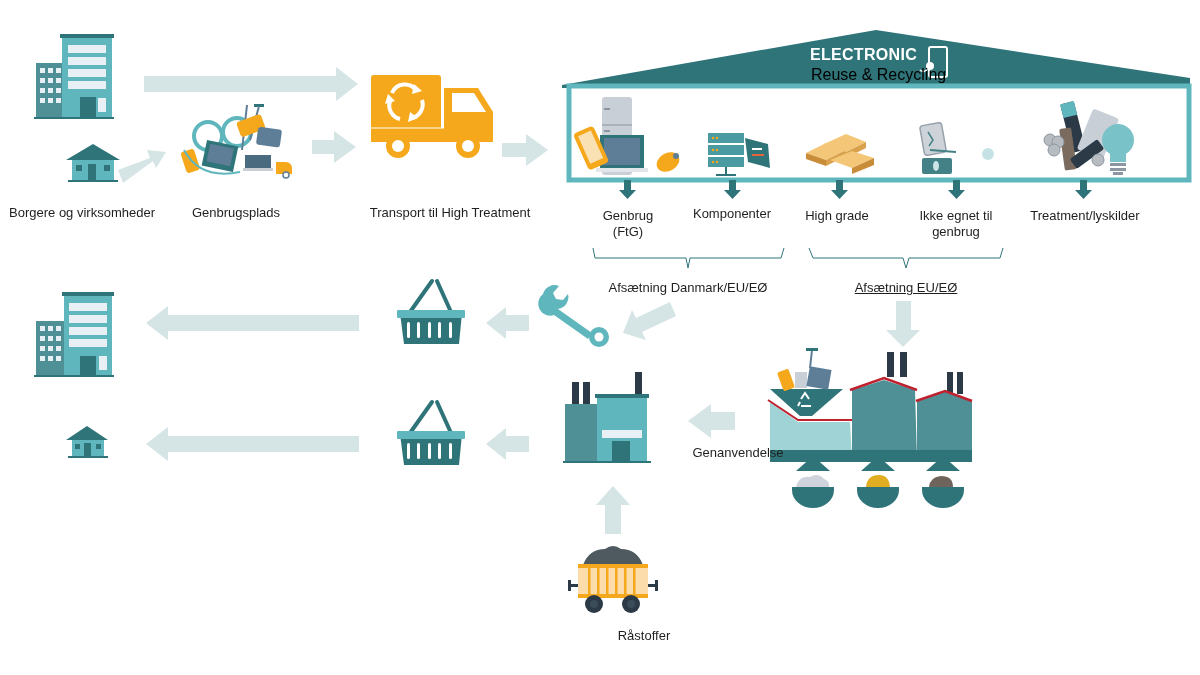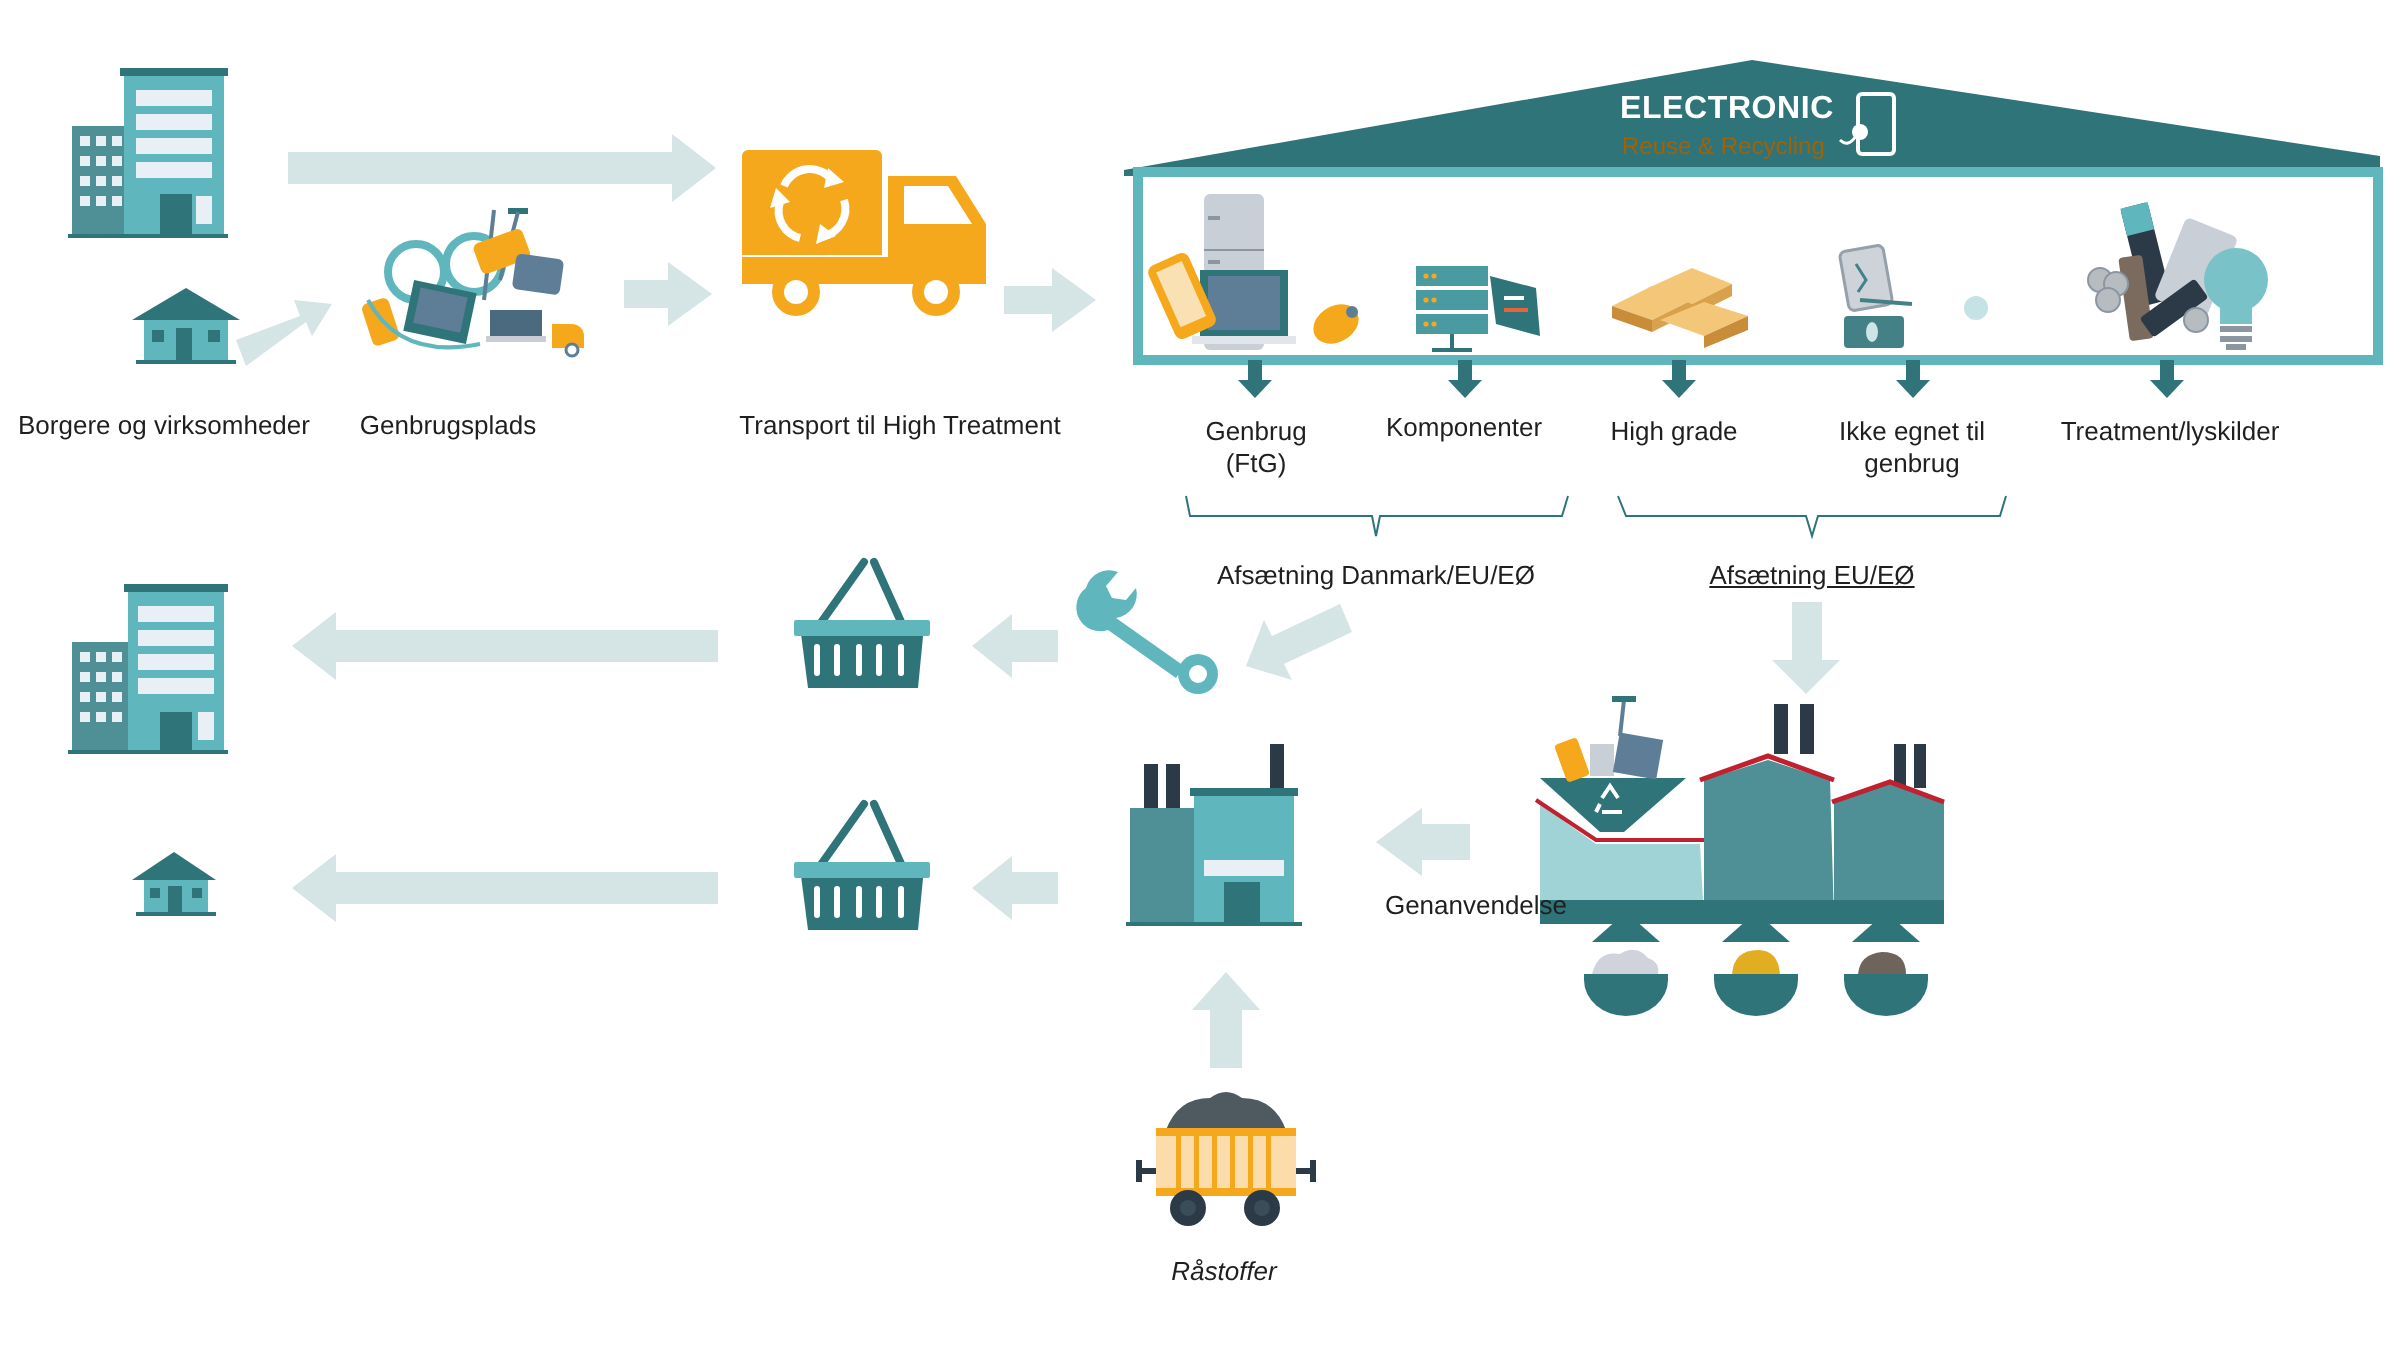--- a/index.html
+++ b/index.html
@@ -1,21 +1,21 @@
 <!DOCTYPE html>
 <html><head>
 <meta charset="utf-8">
 <style>
   html, body { margin:0; padding:0; background:#ffffff; }
   body { width:1200px; height:675px; position:relative; overflow:hidden;
          font-family:"Liberation Sans", "DejaVu Sans", sans-serif; color:#222; }
   .label { position:absolute; font-size:13px; color:#1f1f1f; text-align:center; white-space:nowrap; line-height:16px; }
   svg { position:absolute; left:0; top:0; }
   .roof-title { position:absolute; color:#fff; font-weight:bold; font-size:16px; letter-spacing:0.3px; }
-  .roof-sub { position:absolute; color:#a16207; font-size:12px; }
+  .roof-sub { position:absolute; color:#000000; font-size:16px; }
 </style>
 </head>
 <body>
 
 <svg width="1200" height="675" viewBox="0 0 1200 675">
 
   <g fill="#d5e4e5">
 
     <path d="M144 76 H336 V67 L358 84 L336 101 V92 H144 Z"></path>
 
@@ -345,32 +345,32 @@
       <circle cx="594" cy="604" r="4" fill="#3b4d59"></circle>
     <circle cx="631" cy="604" r="9" fill="#2b3a46"></circle>
       <circle cx="631" cy="604" r="4" fill="#3b4d59"></circle>
   </g>
 </svg>
 
 <div class="roof-title" style="left:810px; top:46px;">ELECTRONIC</div>
 <div class="roof-sub" style="left:811px; top:66px;">Reuse &amp; Recycling</div>
 
 <div class="label" style="left:2px; top:205px; width:160px;">Borgere og virksomheder</div>
-<div class="label" style="left:164px; top:205px; width:120px;">Genbrugsplads</div>
+<div class="label" style="left:176px; top:205px; width:120px;">Genbrugsplads</div>
 <div class="label" style="left:360px; top:205px; width:180px;">Transport til High Treatment</div>
 
 <div class="label" style="left:588px; top:208px; width:80px;">
   <div>Genbrug</div>
   <div>(FtG)</div>
 </div>
 <div class="label" style="left:682px; top:206px; width:100px;">Komponenter</div>
 <div class="label" style="left:792px; top:208px; width:90px;">High grade</div>
 <div class="label" style="left:906px; top:208px; width:100px;">
   <div>Ikke egnet til</div>
   <div>genbrug</div>
 </div>
 <div class="label" style="left:1025px; top:208px; width:120px;">Treatment/lyskilder</div>
 
 <div class="label" style="left:598px; top:280px; width:180px;">Afsætning Danmark/EU/EØ</div>
 <div class="label" style="left:836px; top:280px; width:140px;text-decoration:underline;">Afsætning EU/EØ</div>
 
 <div class="label" style="left:660px; top:445px; width:100px;margin-left:28px;">Genanvendelse</div>
-<div class="label" style="left:572px; top:628px; width:80px;font-style:italic;">Råstoffer</div>
+<div class="label" style="left:604px; top:628px; width:80px;">Råstoffer</div>
 
 </body></html>

